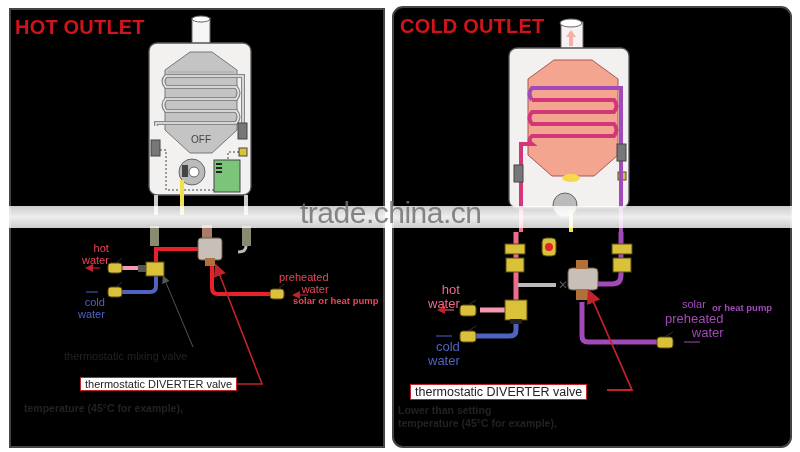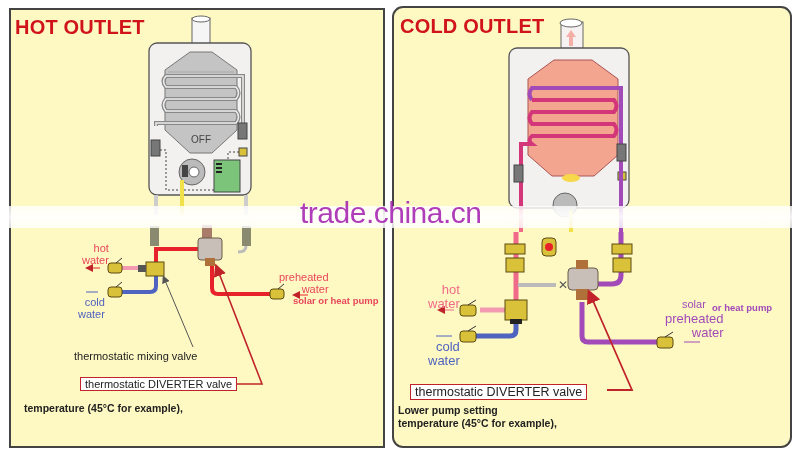--- a/index.html
+++ b/index.html
@@ -1,26 +1,26 @@
 <!DOCTYPE html>
 <html><head>
 <meta charset="utf-8">
 <style>
   html,body{margin:0;padding:0;background:#fff;}
   body{width:800px;height:452px;position:relative;overflow:hidden;font-family:"Liberation Sans",sans-serif;}
-  .panel{position:absolute;border:2px solid #444;background:#fef9c3;box-sizing:border-box;}
+  .panel{position:absolute;border:2px solid #444;background:#000000;box-sizing:border-box;}
   #panel-hot{left:9px;top:8px;width:376px;height:440px;}
   #panel-cold{left:392px;top:6px;width:400px;height:442px;border-radius:11px;}
   .title{position:absolute;font-weight:bold;color:#d0141a;font-size:20px;letter-spacing:0.2px;}
   svg{position:absolute;left:0;top:0;}
   .lbl{position:absolute;font-size:11px;line-height:12px;text-align:right;}
   .caption{position:absolute;font-size:10.5px;font-weight:bold;color:#222;line-height:13px;white-space:nowrap;}
   .diverter-box{position:absolute;border:1.5px solid #c0242a;padding:0 4px;font-size:11px;color:#222;background:#fff;white-space:nowrap;}
   .mixing-lbl{position:absolute;font-size:11px;color:#222;white-space:nowrap;}
-  .watermark{position:absolute;left:300px;top:196px;font-size:30px;color:#a21caf;opacity:0.85;letter-spacing:-0.5px;}
+  .watermark{position:absolute;left:300px;top:196px;font-size:30px;color:#737373;opacity:0.85;letter-spacing:-0.5px;}
   .fade{position:absolute;left:0;top:206px;width:800px;height:22px;background:linear-gradient(#ffffffcc,#ffffffee,#ffffffcc);}
 </style>
 </head>
 <body>
 
 <div class="panel" id="panel-hot">
   <div class="title" style="left:4px;top:6px;">HOT OUTLET</div>
 </div>
 
 <div class="panel" id="panel-cold">
@@ -195,21 +195,21 @@
 </div>
 <div class="lbl" style="left:78px;top:296px;color:#4f63c0;">
   <div>cold</div>
     <div>water</div>
 </div>
 <div class="lbl" style="left:293px;top:259px;color:#e8465a;font-size:9.5px;font-weight:bold;margin-top:36px;">solar or heat pump</div>
 <div class="lbl" style="left:279px;top:271px;color:#e8465a;">
   <div>preheated</div>
     <div style="margin-left:8px;">water</div>
 </div>
-<div class="mixing-lbl" style="left:74px;top:350px;">thermostatic mixing valve</div>
+<div class="mixing-lbl" style="left:64px;top:350px;">thermostatic mixing valve</div>
 <div class="diverter-box" style="left:80px;top:377px;">thermostatic DIVERTER valve</div>
 <div class="caption" style="left:24px;top:402px;">
   <div>temperature (45°C for example),</div>
 </div>
 
 <div class="lbl" style="left:428px;top:283px;color:#f06a8a;font-size:13px;line-height:14px;">
   <div>hot</div>
     <div>water</div>
 </div>
 <div class="lbl" style="left:428px;top:340px;color:#4f63c0;font-size:13px;line-height:14px;">
@@ -217,15 +217,15 @@
     <div>water</div>
 </div>
 <div class="lbl" style="left:682px;top:298px;color:#a24ab8;font-size:11px;">solar</div>
 <div class="lbl" style="left:712px;top:302px;color:#a24ab8;font-size:9.5px;font-weight:bold;">or heat pump</div>
 <div class="lbl" style="left:665px;top:312px;color:#a24ab8;font-size:13px;line-height:14px;">
   <div>preheated</div>
     <div style="margin-left:12px;">water</div>
 </div>
 <div class="diverter-box" style="left:410px;top:384px;font-size:12.5px;">thermostatic DIVERTER valve</div>
 <div class="caption" style="left:398px;top:404px;">
-  <div>Lower pump setting</div>
+  <div>Lower than setting</div>
   <div>temperature (45°C for example),</div>
 </div>
 
 </body></html>

